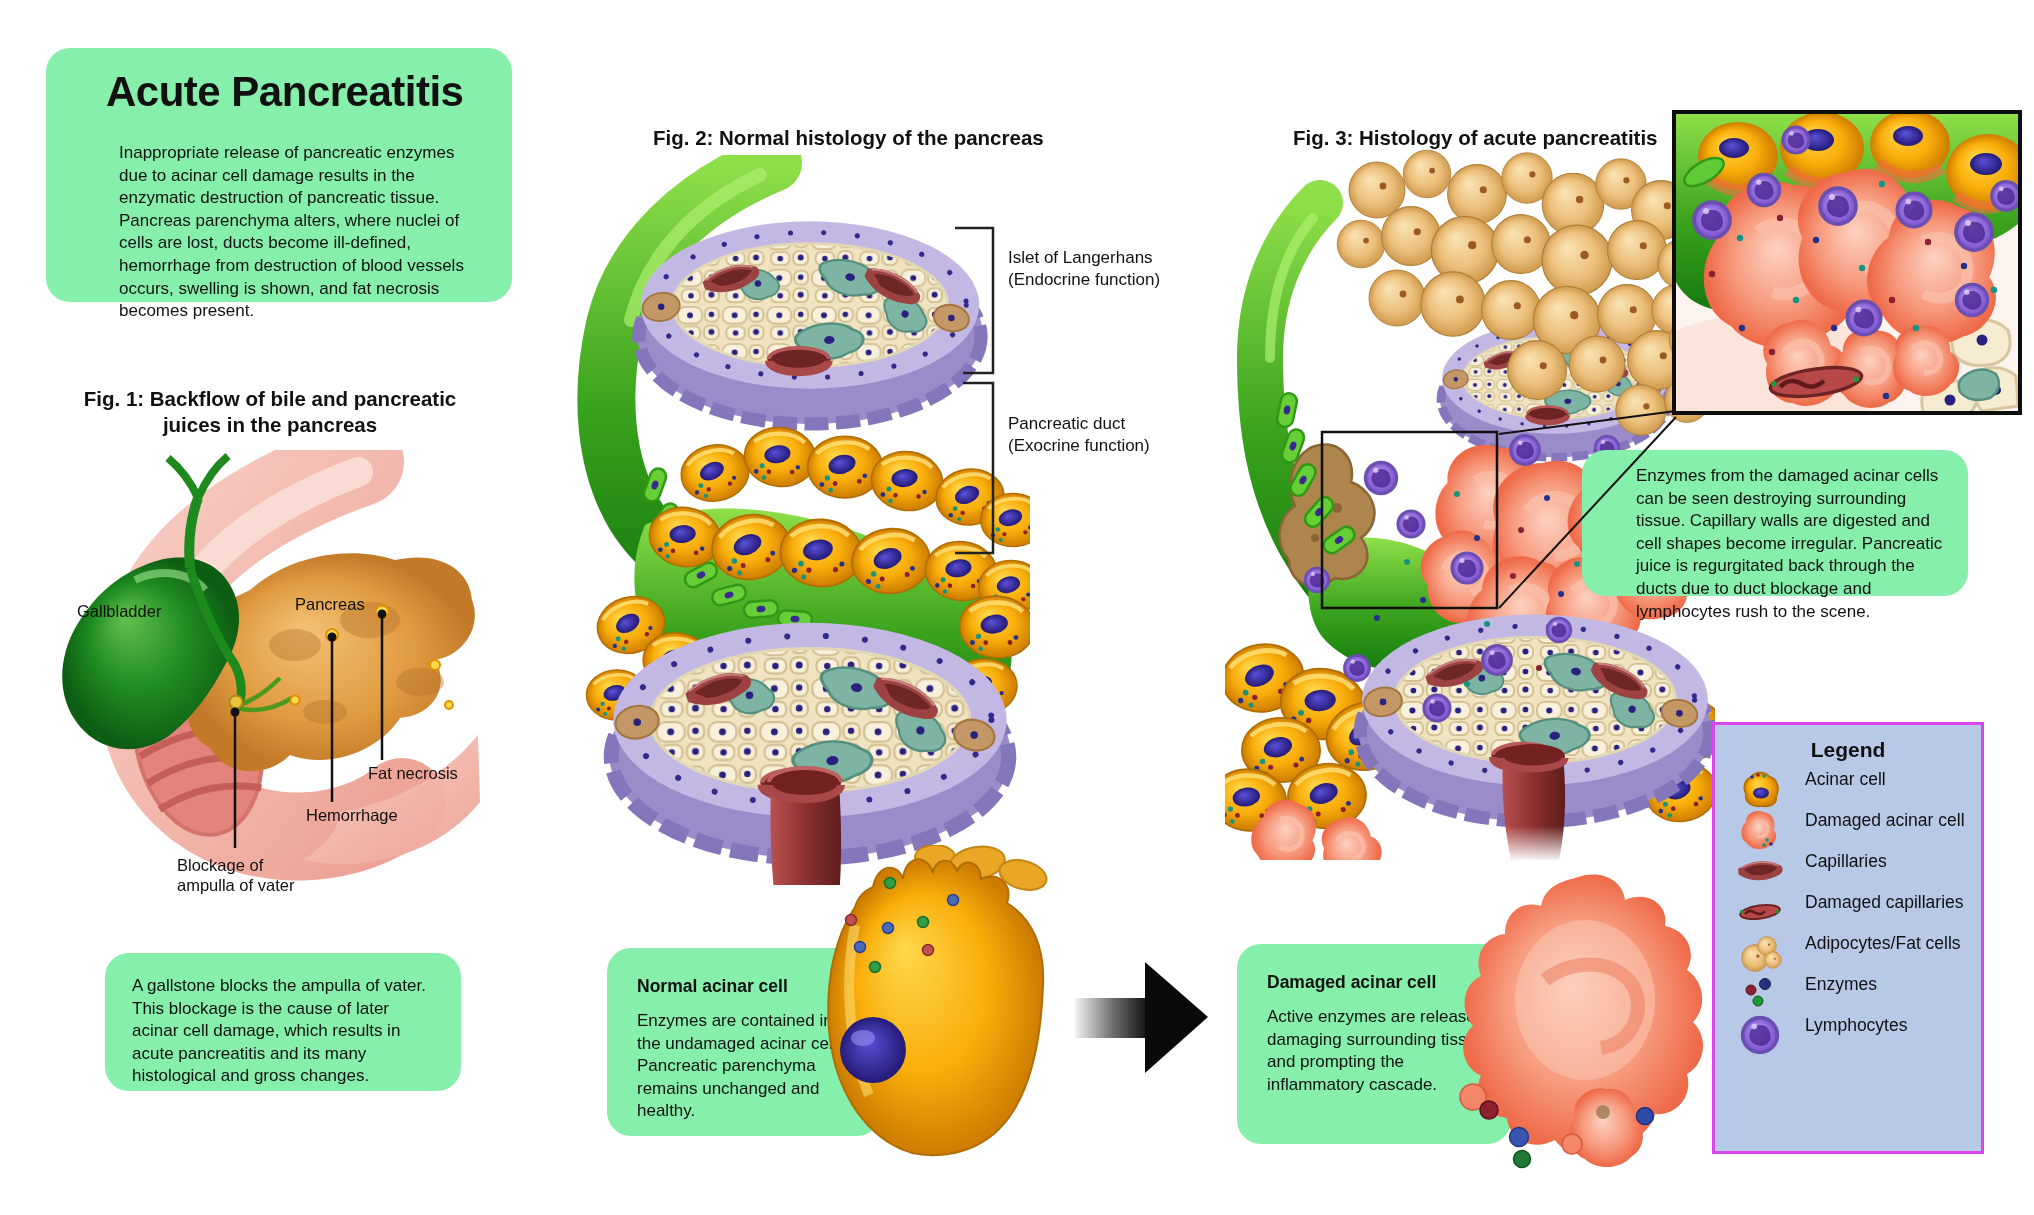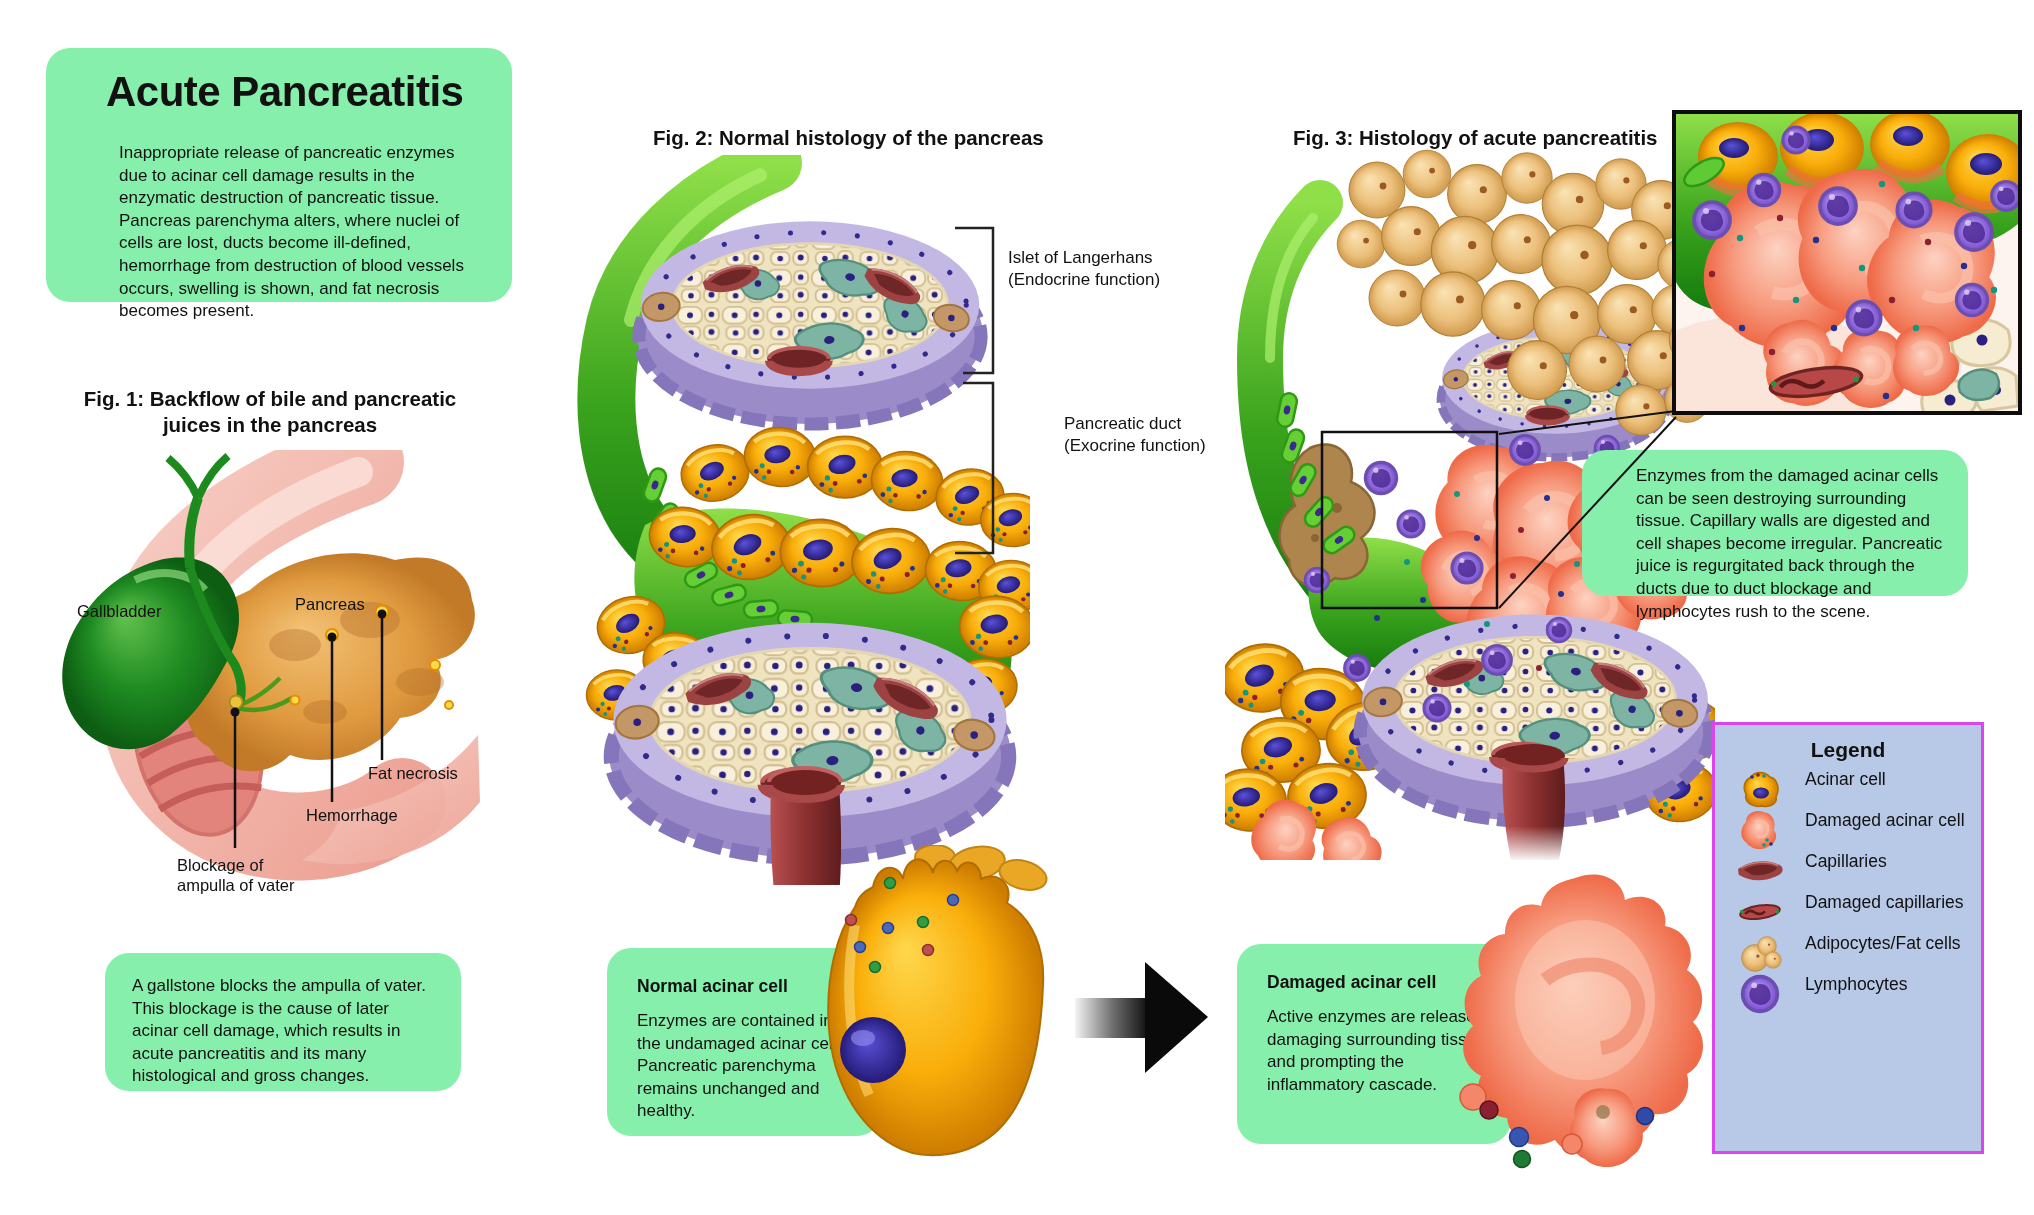--- a/index.html
+++ b/index.html
@@ -320,21 +320,21 @@
   <g fill="none" stroke="#222" stroke-width="2.5">
     <path d="M400,73 L438,73 L438,218 L408,218"></path>
     <path d="M408,228 L438,228 L438,398 L400,398"></path>
   </g>
 </svg>
 
 <div class="abs lab2" style="left:1008px;top:247px">
   <span>Islet of Langerhans</span><br>
   <span>(Endocrine function)</span>
 </div>
-<div class="abs lab2" style="left:1064px;top:413px">
+<div class="abs lab2" style="left:1008px;top:413px">
   <span>Pancreatic duct</span><br>
   <span>(Exocrine function)</span>
 </div>
 
 <svg class="abs" style="left:785px;top:845px;z-index:2" width="280" height="330" viewBox="0 0 280 330">
   <g fill="#e9a21a" stroke="#c07f08" stroke-width="2" opacity="0.95">
     <ellipse cx="150" cy="12" rx="20" ry="12"></ellipse>
     <ellipse cx="192" cy="18" rx="28" ry="16" transform="rotate(-10 192 18)"></ellipse>
     <ellipse cx="238" cy="30" rx="24" ry="14" transform="rotate(15 238 30)"></ellipse>
   </g>
@@ -648,20 +648,30 @@
               <use href="#adi" transform="translate(18,25) scale(0.48)"></use>
               <use href="#adi" transform="translate(30,13) scale(0.34)"></use>
               <use href="#adi" transform="translate(36,27) scale(0.3)"></use>
             </svg>
       </span>
       <span class="lg-lab">Adipocytes/Fat cells</span>
     </div>
     <div class="lg-row">
       <span class="lg-ic">
         <svg width="46" height="40" viewBox="0 0 46 40">
+              <circle cx="14" cy="16" r="5" fill="#8a2030" stroke="#5e121e" stroke-width="1"></circle>
+              <circle cx="28" cy="10" r="5.5" fill="#23307e" stroke="#141d52" stroke-width="1"></circle>
+              <circle cx="21" cy="27" r="5" fill="#1f9a3a" stroke="#14521f" stroke-width="1"></circle>
+            </svg>
+      </span>
+      <span class="lg-lab">Enzymes</span>
+    </div>
+    <div class="lg-row">
+      <span class="lg-ic">
+        <svg width="46" height="40" viewBox="0 0 46 40">
               <use href="#lymph" transform="translate(23,20) scale(1.45)"></use>
             </svg>
       </span>
       <span class="lg-lab">Lymphocytes</span>
     </div>
   </div>
 </div>
 
 </div>
 

